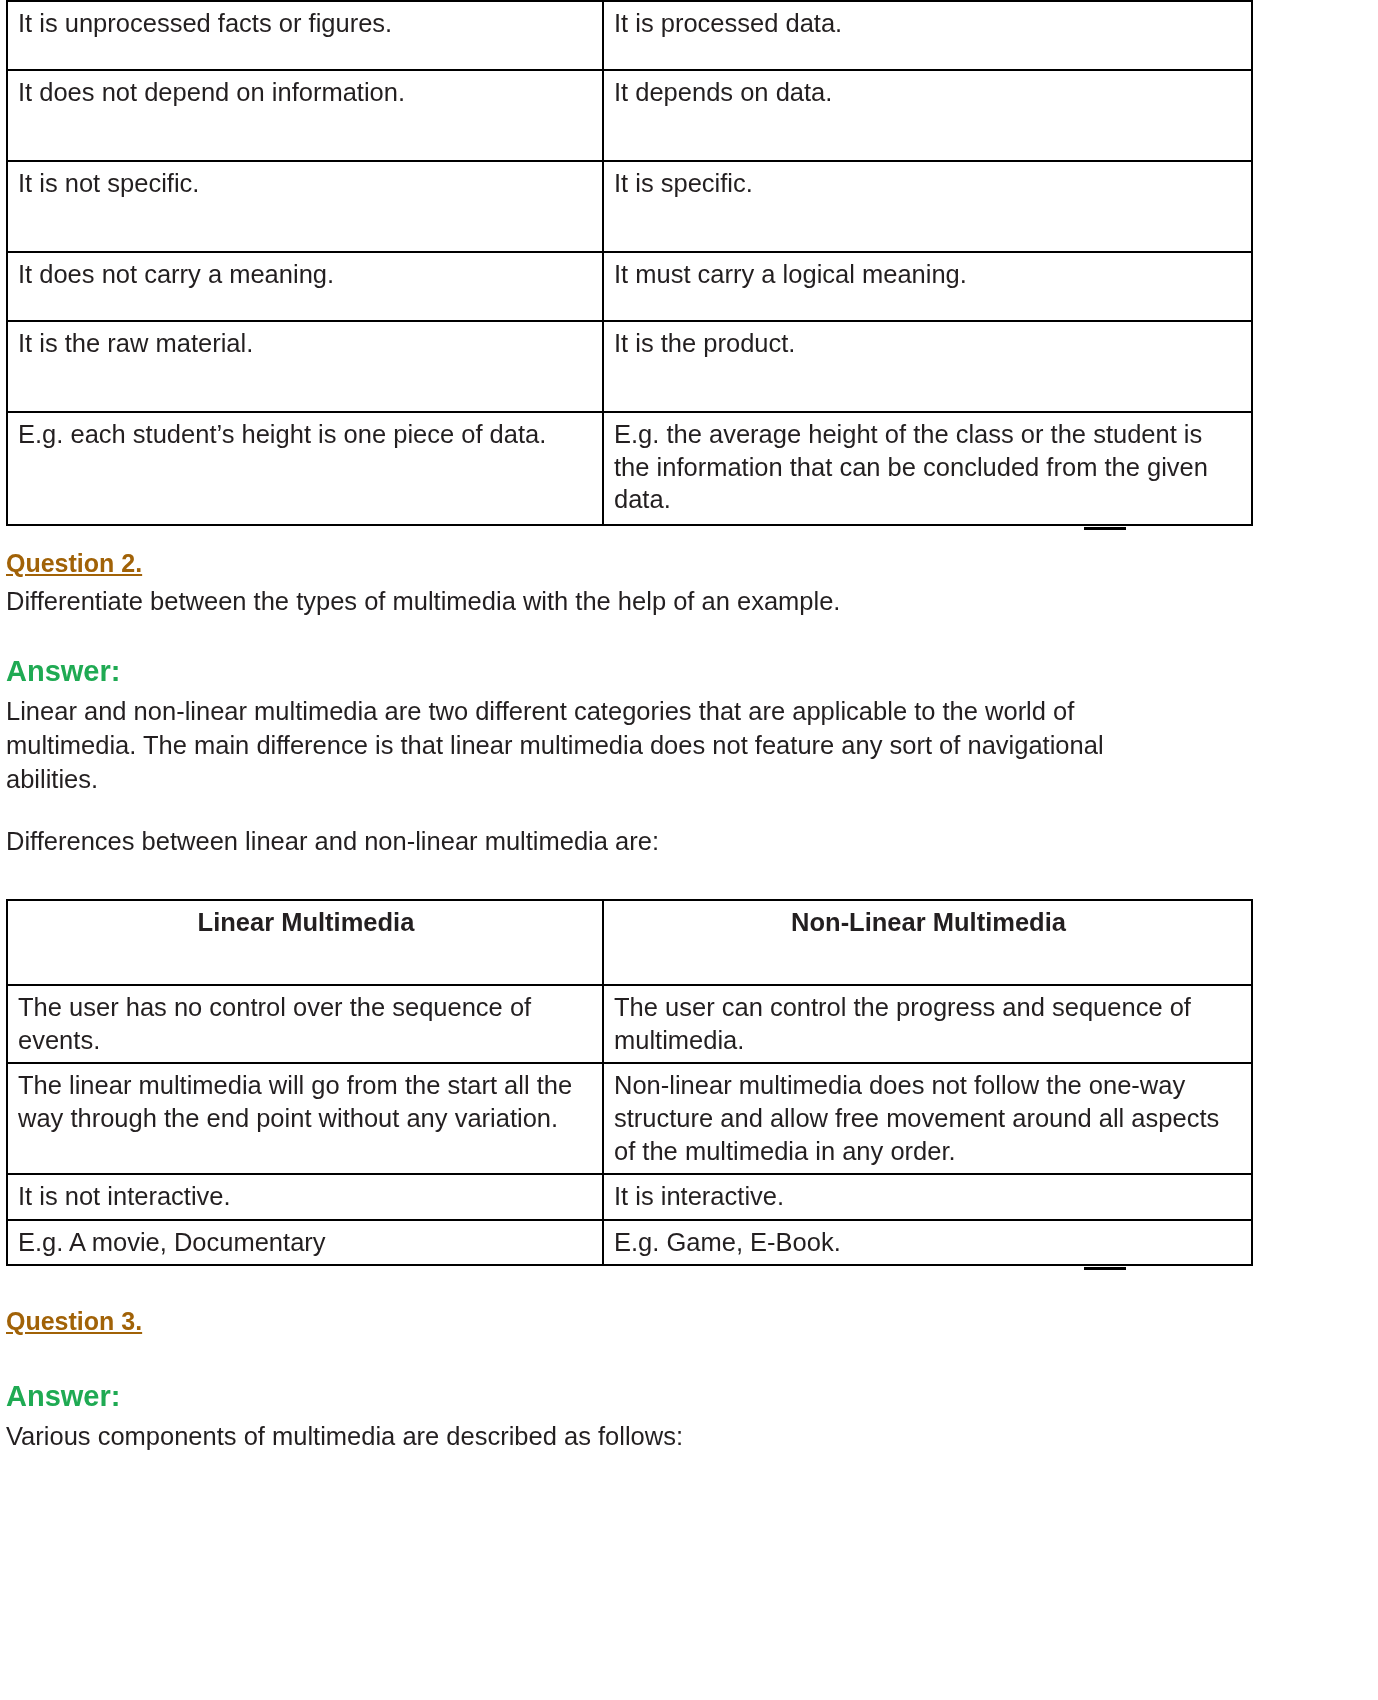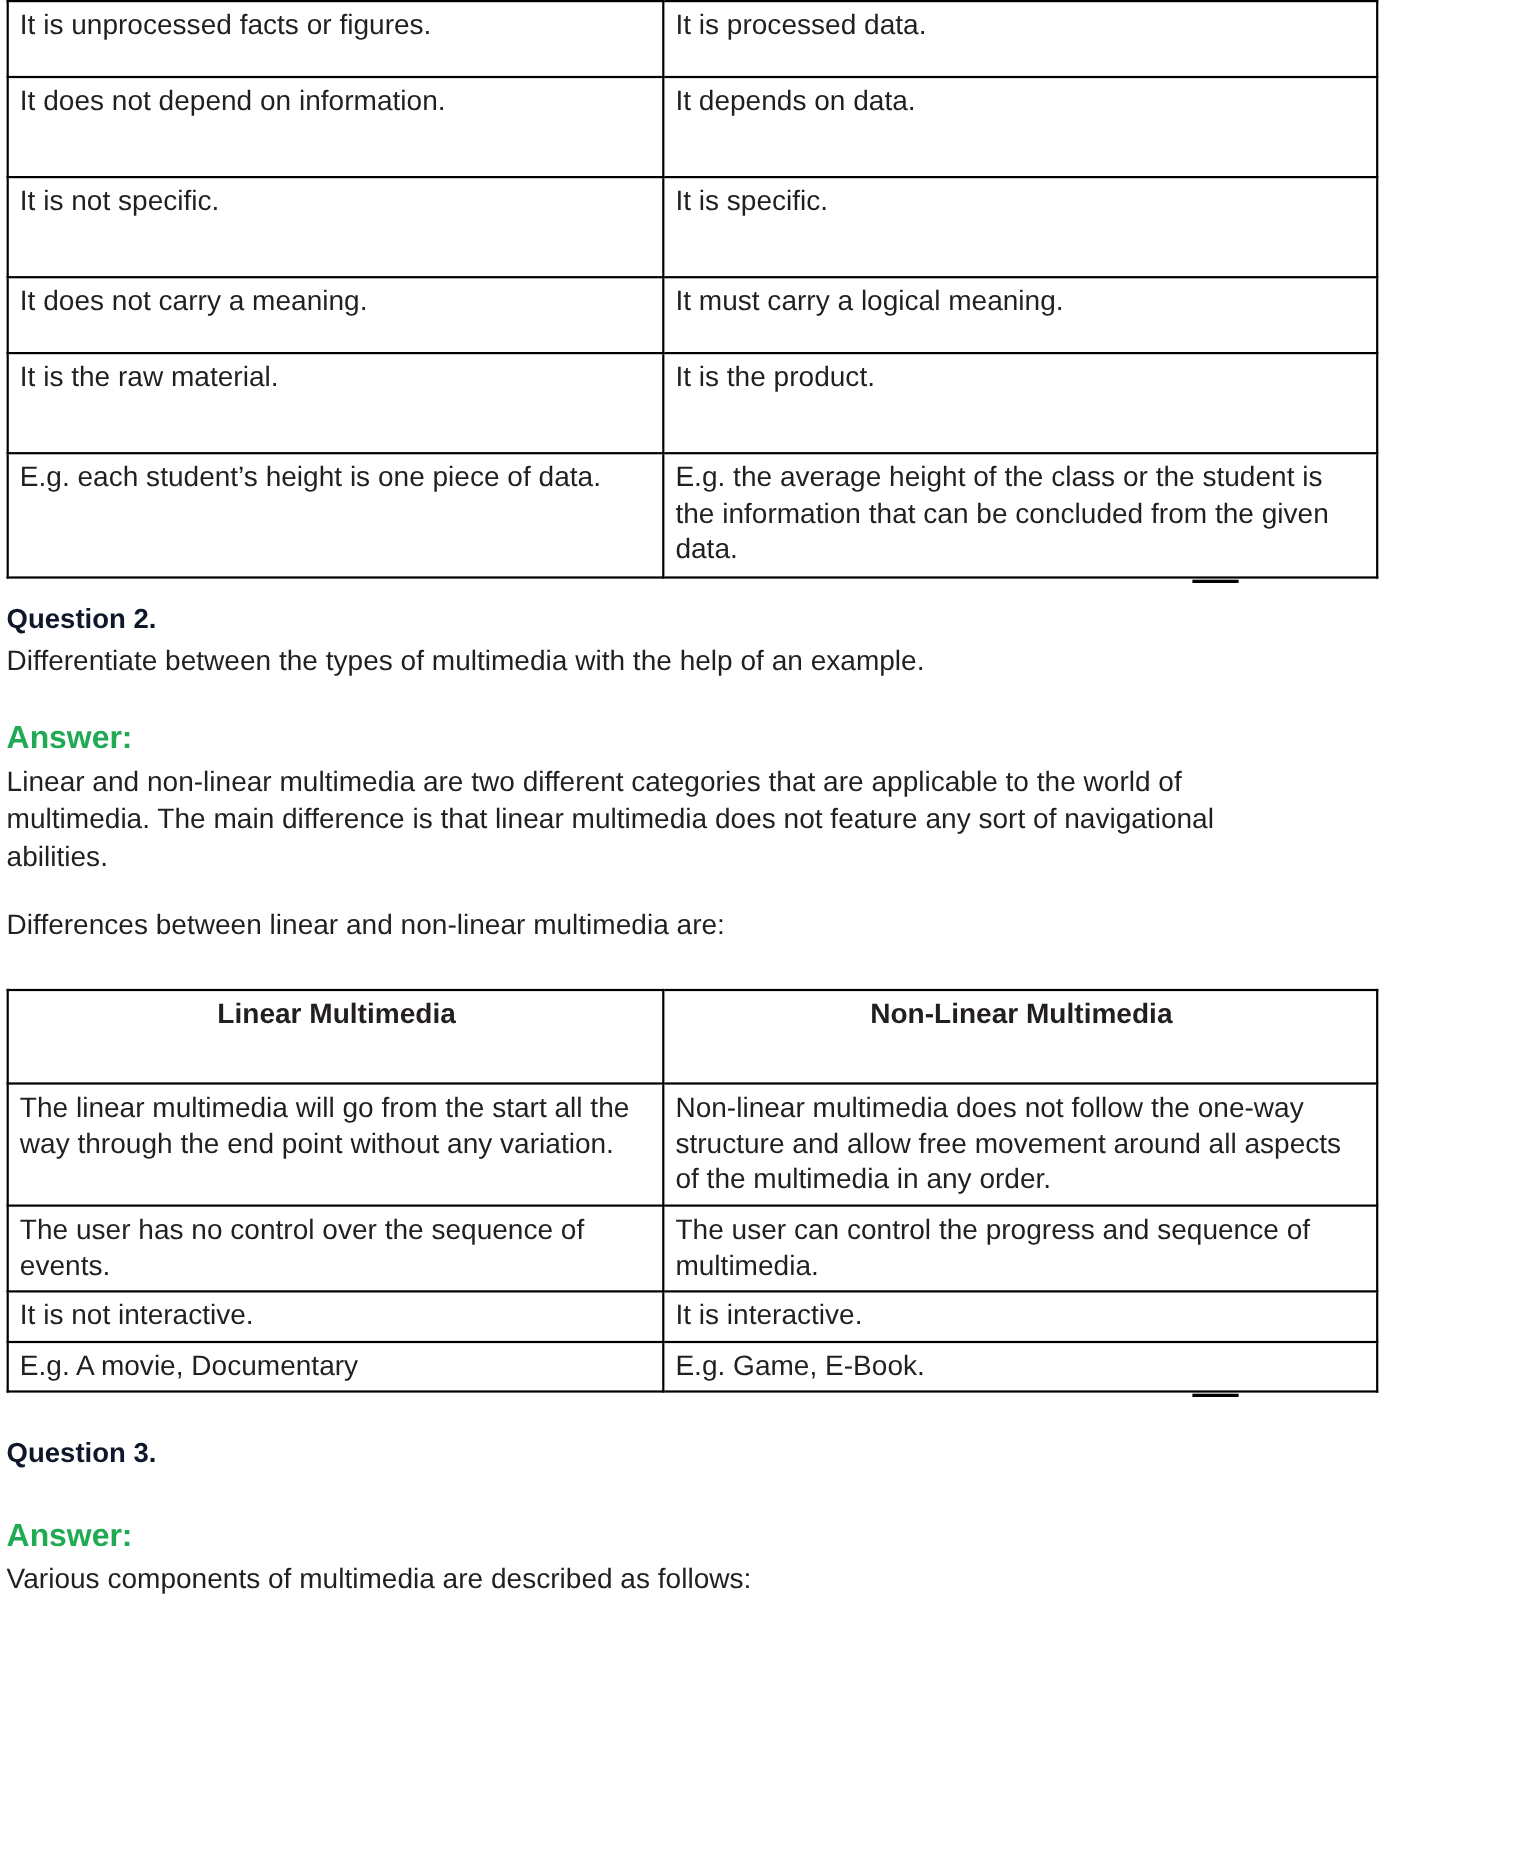--- a/index.html
+++ b/index.html
@@ -55,25 +55,26 @@
     height: 56px;
   }
   .table-top tr.tall td { height: 78px; }
   .table-top tr.eg td { height: 100px; }
 
   .table-two th { height: 72px; vertical-align: top; padding-top: 10px;}
   .table-two td { }
 
   
   .q-head {
-    color: #0f172a;
+    color: #a16207;
     font-weight: bold;
     font-size: 25px;
     margin: 0;
     line-height: 1.25;
+    text-decoration: underline;
   }
   .a-head {
     color: #1faa53;
     font-weight: bold;
     font-size: 29px;
     margin: 0;
     line-height: 1.25;
   }
   .para {
     font-size: 25.5px;
@@ -165,26 +166,26 @@
             <col class="c2">
           </colgroup>
         <thead>
           <tr>
             <th>Linear Multimedia</th>
             <th>Non-Linear Multimedia</th>
           </tr>
         </thead>
         <tbody>
           <tr>
+            <td>The user has no control over the sequence of events.</td>
+            <td>The user can control the progress and sequence of multimedia.</td>
+          </tr>
+          <tr>
             <td>The linear multimedia will go from the start all the way through the end point without any variation.</td>
             <td>Non-linear multimedia does not follow the one-way structure and allow free movement around all aspects of the multimedia in any order.</td>
-          </tr>
-          <tr>
-            <td>The user has no control over the sequence of events.</td>
-            <td>The user can control the progress and sequence of multimedia.</td>
           </tr>
           <tr>
             <td>It is not interactive.</td>
             <td>It is interactive.</td>
           </tr>
           <tr>
             <td>E.g. A movie, Documentary</td>
             <td>E.g. Game, E-Book.</td>
           </tr>
         </tbody>

